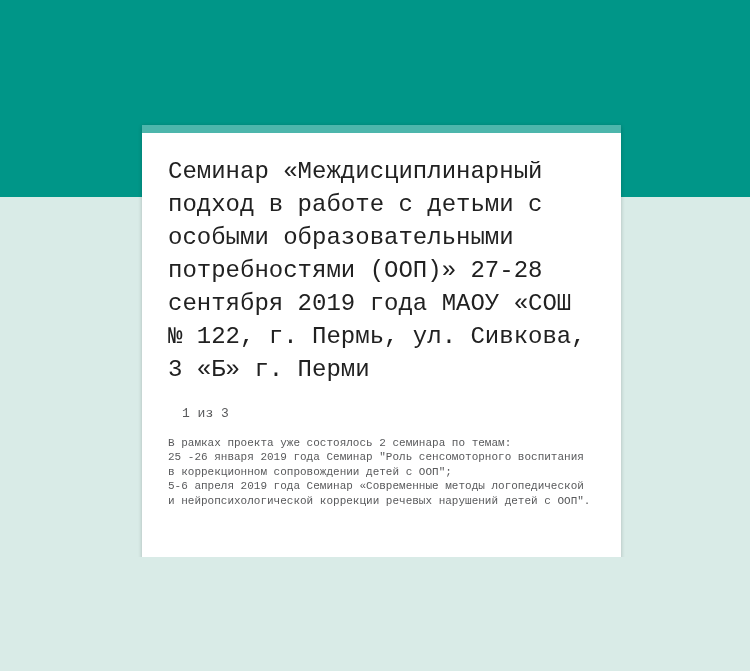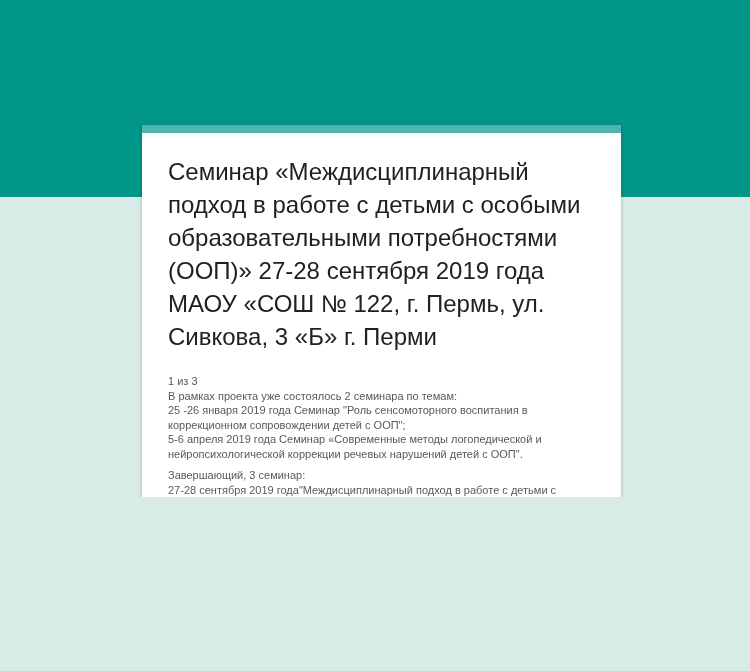--- a/index.html
+++ b/index.html
@@ -14,22 +14,23 @@
   html, body {
     width: 750px;
     height: 671px;
     overflow: hidden;
     font-family: "Liberation Sans", "DejaVu Sans", sans-serif;
     background: var(--page_bg);
   }
   .stage {
     position: relative;
     width: 750px;
-    height: 497px;
+    height: 557px;
     overflow: hidden;
+    font-family: Liberation Mono, monospace;
   }
   .teal-band {
     position: absolute;
     top: 0; left: 0;
     width: 750px;
     height: 197px;
     background: var(--teal);
   }
   .form-card {
     position: absolute;
@@ -49,24 +50,24 @@
     padding: 22px 26px 40px 26px;
   }
   .form-title {
     font-size: 24px;
     line-height: 33px;
     font-weight: 400;
     color: var(--title_color);
     margin: 0 0 21px 0;
   }
   .page-counter {
-    font-size: 11px;
+    font-size: 13px;
     line-height: 14.5px;
     color: var(--body_color);
-    margin: 0;
+    margin: 14px;
   }
   .description p {
     font-size: 11px;
     line-height: 14.5px;
     color: var(--body_color);
     white-space: pre-line;
     margin: 0 0 7px 0;
   }
   .description p:last-child { margin-bottom: 0; }
 </style>
@@ -77,18 +78,16 @@
   <div class="teal-band"></div>
   <div class="form-card">
     <div class="card-strip"></div>
     <div class="card-content">
       <h1 class="form-title">Семинар «Междисциплинарный подход в работе с детьми с особыми образовательными потребностями (ООП)» 27-28 сентября 2019 года МАОУ «СОШ № 122, г. Пермь, ул. Сивкова, 3 «Б» г. Перми</h1>
       <div class="page-counter">1 из 3</div>
       <div class="description">
         <p>В рамках проекта уже состоялось 2 семинара по темам:
 25 -26 января 2019 года Семинар "Роль сенсомоторного воспитания в коррекционном сопровождении детей с ООП";
 5-6 апреля 2019 года Семинар «Современные методы логопедической и нейропсихологической коррекции речевых нарушений детей с ООП".</p>
-        <p>Завершающий, 3 семинар:
-27-28 сентября 2019 года"Междисциплинарный подход в работе с детьми с особыми образовательными потребностями (ООП)."</p>
       </div>
     </div>
   </div>
 </div>
 
 </body></html>

